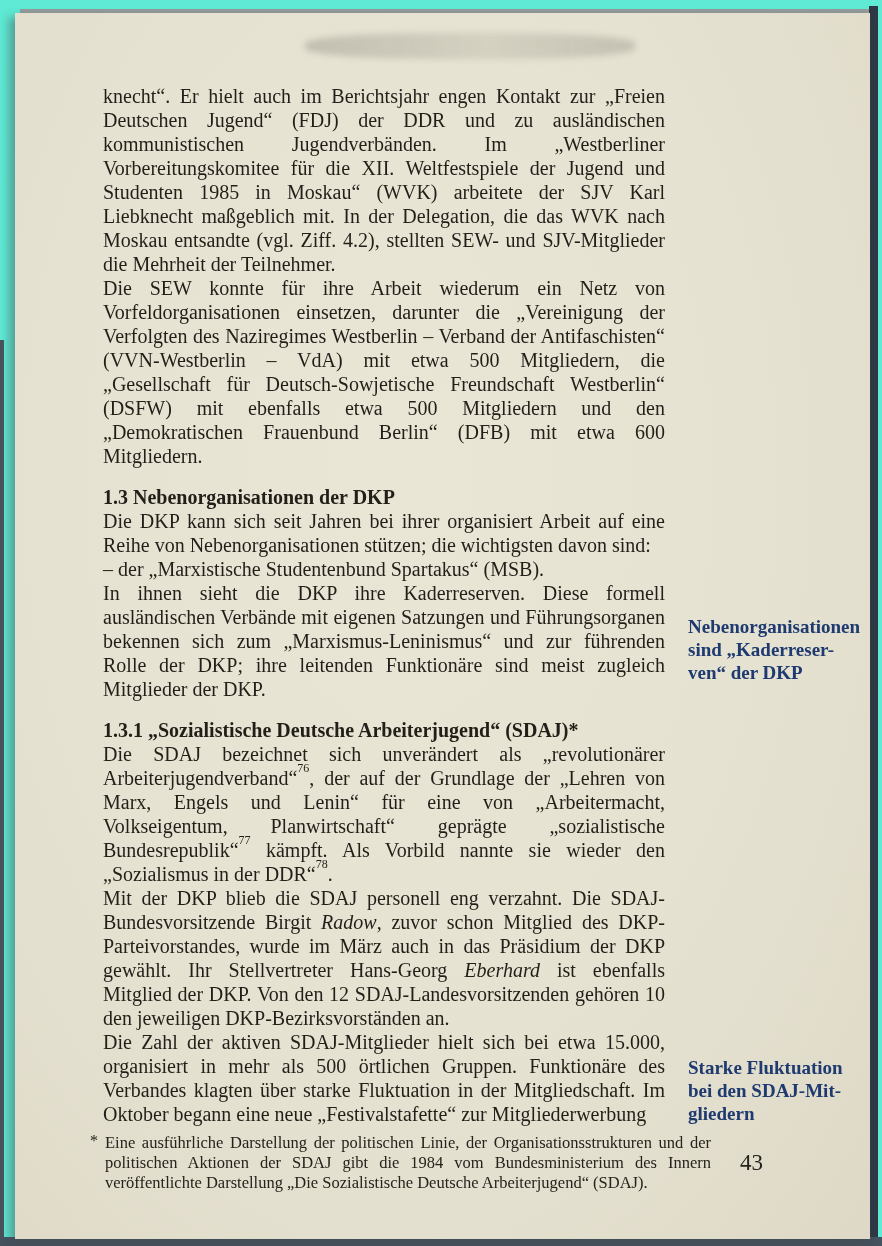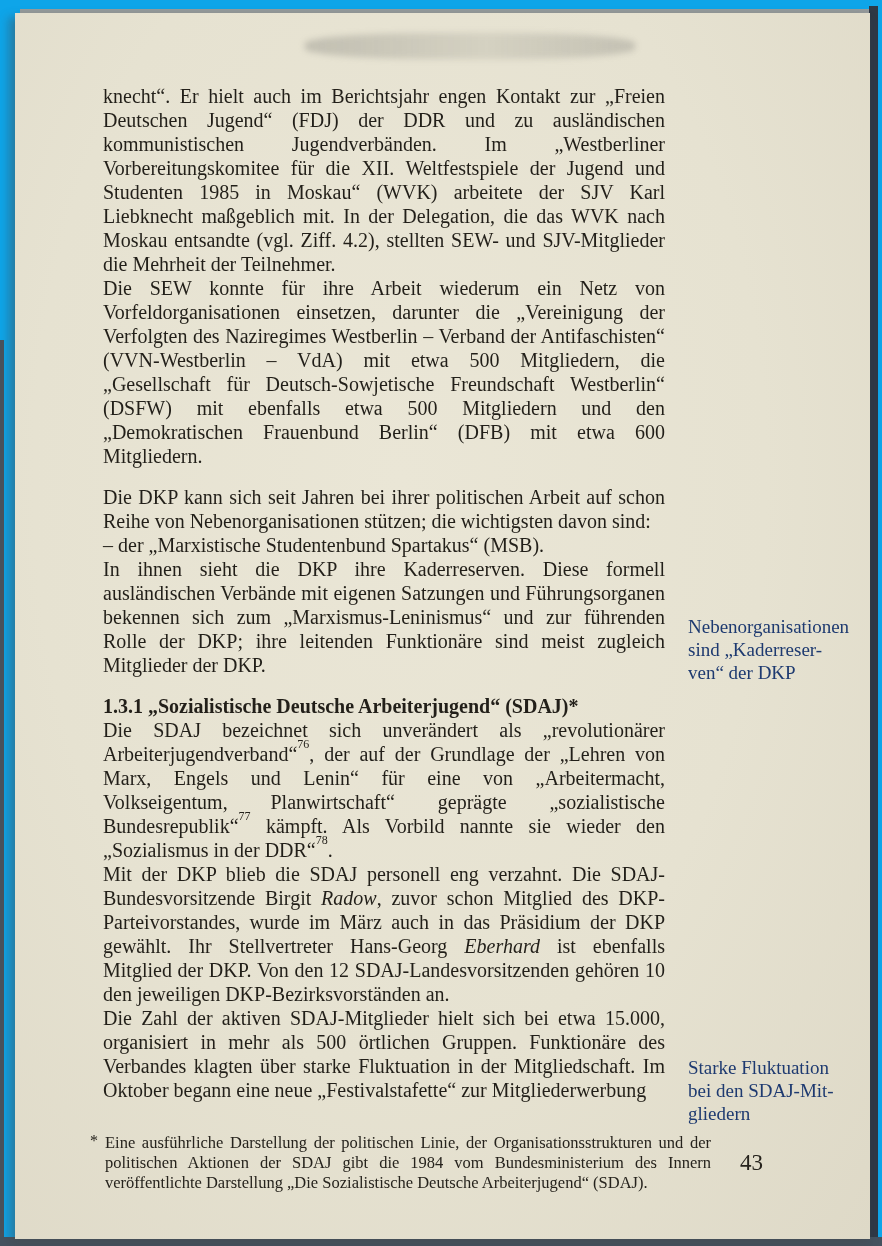--- a/index.html
+++ b/index.html
@@ -1,18 +1,18 @@
 <!DOCTYPE html>
 <html><head>
 <meta charset="utf-8">
 <style>
   html,body { margin:0; padding:0; background:#ffffff; }
   #stage {
     position:relative; width:882px; height:1246px;
-    background:#0ea5e9; overflow:hidden;
+    background:#5eead4; overflow:hidden;
     font-family:"Liberation Serif","DejaVu Serif",serif;
   }
   
   .edge-left   { position:absolute; left:0; top:340px; width:4px;  height:906px; background:#4a525c; }
   .edge-right  { position:absolute; left:869px; top:6px; width:9px; height:1240px; background:#2e3845; }
   .edge-bottom { position:absolute; left:0; top:1237px; width:882px; height:9px; background:#45525f; }
   .edge-top    { position:absolute; left:20px; top:9px; width:850px; height:7px; background:#969b9c; }
 
   
   #paper {
@@ -34,21 +34,21 @@
   #text-column p { margin:0; }
   .para { text-align:justify; }
   .heading { font-weight:bold; }
   .list-line { text-align:left; white-space:nowrap; }
   .gap { height:17px; }
   #text-column sup { font-size:0.60em; line-height:0; position:relative; top:-0.45em; }
 
   
   .margin-note {
     position:absolute; left:688px; width:184px;
-    color:#1e3a70; font-weight:normal; font-size:19px; line-height:23px;
+    color:#1e3a70; font-weight:bold; font-size:19px; line-height:23px;
     white-space:pre-line;
   }
   #margin-note-1 { top:615px; }
   #margin-note-2 { top:1056px; }
 
   
   #footnote {
     position:absolute; left:88px; top:1133px; width:606px;
     font-size:16.5px; line-height:20px; color:#26231d; text-align:justify;
     padding-left:17px;
@@ -72,21 +72,22 @@
   <div class="edge-bottom"></div>
 
   <div id="paper">
     <div class="smudge"></div>
   </div>
 
   <div id="text-column">
       <p class="para"><span>knecht“. Er hielt auch im Berichtsjahr engen Kontakt zur „Freien Deutschen Jugend“ (FDJ) der DDR und zu ausländischen kommunistischen Jugendverbänden. Im „Westberliner Vorbereitungskomitee für die XII. Weltfestspiele der Jugend und Studenten 1985 in Moskau“ (WVK) arbeitete der SJV Karl Liebknecht maßgeblich mit. In der Delegation, die das WVK nach Moskau entsandte (vgl. Ziff. 4.2), stellten SEW- und SJV-Mitglieder die Mehrheit der Teilnehmer.</span></p>
       <p class="para"><span>Die SEW konnte für ihre Arbeit wiederum ein Netz von Vorfeldorganisationen einsetzen, darunter die „Vereinigung der Verfolgten des Naziregimes Westberlin – Verband der Antifaschisten“ (VVN-Westberlin – VdA) mit etwa 500 Mitgliedern, die „Gesellschaft für Deutsch-Sowjetische Freundschaft Westberlin“ (DSFW) mit ebenfalls etwa 500 Mitgliedern und den „Demokratischen Frauenbund Berlin“ (DFB) mit etwa 600 Mitgliedern.</span></p>
       <div class="gap"></div>
-      <p class="para"><span>Die DKP kann sich seit Jahren bei ihrer politischen Arbeit auf schon Reihe von Nebenorganisationen stützen; die wichtigsten davon sind:</span></p>
+      <p class="heading"><span>1.3 Nebenorganisationen der DKP</span></p>
+      <p class="para"><span>Die DKP kann sich seit Jahren bei ihrer organisiert Arbeit auf eine Reihe von Nebenorganisationen stützen; die wichtigsten davon sind:</span></p>
       <div class="list-line">– der „Marxistische Studentenbund Spartakus“ (MSB).</div>
       <p class="para"><span>In ihnen sieht die DKP ihre Kaderreserven. Diese formell ausländischen Verbände mit eigenen Satzungen und Führungsorganen bekennen sich zum „Marxismus-Leninismus“ und zur führenden Rolle der DKP; ihre leitenden Funktionäre sind meist zugleich Mitglieder der DKP.</span></p>
       <div class="gap"></div>
       <p class="heading"><span>1.3.1 „Sozialistische Deutsche Arbeiterjugend“ (SDAJ)*</span></p>
       <p class="para"><span>Die SDAJ bezeichnet sich unverändert als „revolutionärer Arbeiterjugendverband“</span><sup>76</sup><span>, der auf der Grundlage der „Lehren von Marx, Engels und Lenin“ für eine von „Arbeitermacht, Volkseigentum, Planwirtschaft“ geprägte „sozialistische Bundesrepublik“</span><sup>77</sup><span> kämpft. Als Vorbild nannte sie wieder den „Sozialismus in der DDR“</span><sup>78</sup><span>.</span></p>
       <p class="para"><span>Mit der DKP blieb die SDAJ personell eng verzahnt. Die SDAJ-Bundesvorsitzende Birgit </span><i>Radow</i><span>, zuvor schon Mitglied des DKP-Parteivorstandes, wurde im März auch in das Präsidium der DKP gewählt. Ihr Stellvertreter Hans-Georg </span><i>Eberhard</i><span> ist ebenfalls Mitglied der DKP. Von den 12 SDAJ-Landesvorsitzenden gehören 10 den jeweiligen DKP-Bezirksvorständen an.</span></p>
       <p class="para"><span>Die Zahl der aktiven SDAJ-Mitglieder hielt sich bei etwa 15.000, organisiert in mehr als 500 örtlichen Gruppen. Funktionäre des Verbandes klagten über starke Fluktuation in der Mitgliedschaft. Im Oktober begann eine neue „Festivalstafette“ zur Mitgliederwerbung</span></p>
     </div>
 
   <div id="margin-note-1" class="margin-note">Nebenorganisationen

